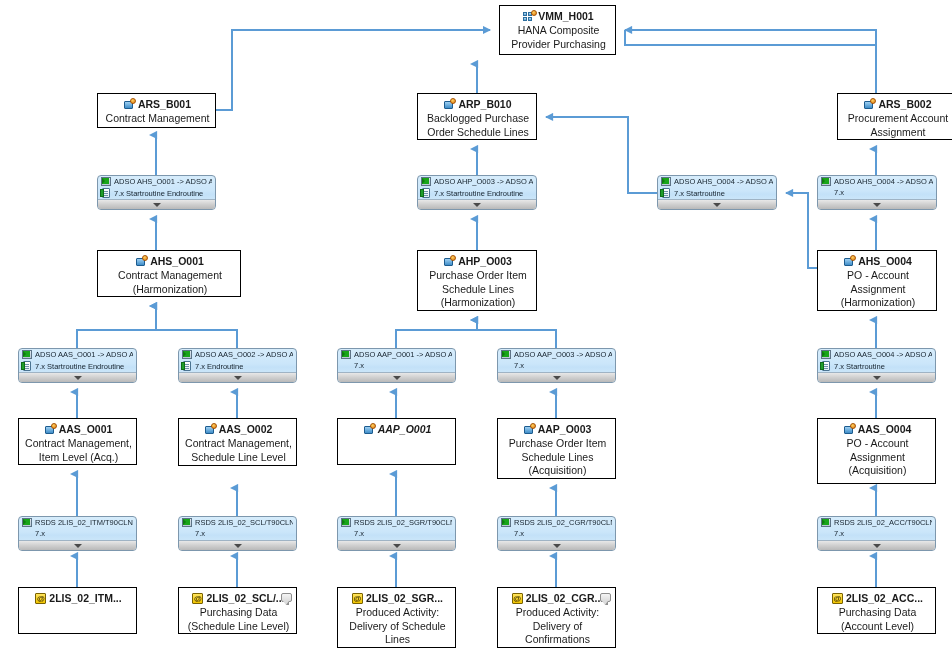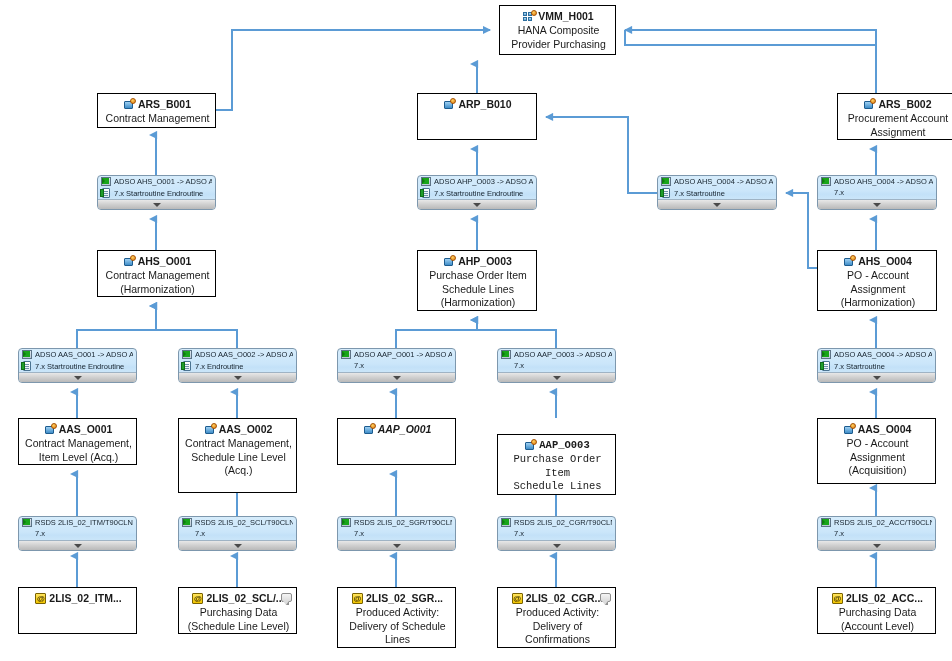--- a/index.html
+++ b/index.html
@@ -239,35 +239,39 @@
         </div>
       </div>
       <div class="node" style="left: 417px; top: 93px; width: 120px; height: 47px;">
         <div class="ttl">
           <span class="ico ico-cube">
             <span class="b"></span>
             <span class="o"></span>
           </span>
           <span>ARP_B010</span>
         </div>
+        <div class="desc">
+          <div>Backlogged Purchase</div>
+          <div>Order Schedule Lines</div>
+        </div>
       </div>
       <div class="node" style="left: 837px; top: 93px; width: 120px; height: 47px;">
         <div class="ttl">
           <span class="ico ico-cube">
             <span class="b"></span>
             <span class="o"></span>
           </span>
           <span>ARS_B002</span>
         </div>
         <div class="desc">
           <div>Procurement Account</div>
           <div>Assignment</div>
         </div>
       </div>
-      <div class="node" style="left: 97px; top: 250px; width: 119px; height: 47px;">
+      <div class="node" style="left: 97px; top: 250px; width: 144px; height: 47px;">
         <div class="ttl">
           <span class="ico ico-cube">
             <span class="b"></span>
             <span class="o"></span>
           </span>
           <span>AHS_O001</span>
         </div>
         <div class="desc">
           <div>Contract Management</div>
           <div>(Harmonization)</div>
@@ -307,21 +311,21 @@
             <span class="b"></span>
             <span class="o"></span>
           </span>
           <span>AAS_O001</span>
         </div>
         <div class="desc">
           <div>Contract Management,</div>
           <div>Item Level (Acq.)</div>
         </div>
       </div>
-      <div class="node" style="left: 178px; top: 418px; width: 119px; height: 75px;">
+      <div class="node" style="left: 178px; top: 418px; width: 119px; height: 48px;">
         <div class="ttl">
           <span class="ico ico-cube">
             <span class="b"></span>
             <span class="o"></span>
           </span>
           <span>AAS_O002</span>
         </div>
         <div class="desc">
           <div>Contract Management,</div>
           <div>Schedule Line Level</div>
@@ -330,21 +334,21 @@
       </div>
       <div class="node" style="left: 337px; top: 418px; width: 119px; height: 47px; font-style: italic;">
         <div class="ttl">
           <span class="ico ico-cube">
             <span class="b"></span>
             <span class="o"></span>
           </span>
           <span>AAP_O001</span>
         </div>
       </div>
-      <div class="node" style="left: 497px; top: 434px; width: 119px; height: 61px; font-family: Liberation Mono, monospace;">
+      <div class="node" style="left: 497px; top: 418px; width: 119px; height: 61px;">
         <div class="ttl">
           <span class="ico ico-cube">
             <span class="b"></span>
             <span class="o"></span>
           </span>
           <span>AAP_O003</span>
         </div>
         <div class="desc">
           <div>Purchase Order Item</div>
           <div>Schedule Lines</div>

